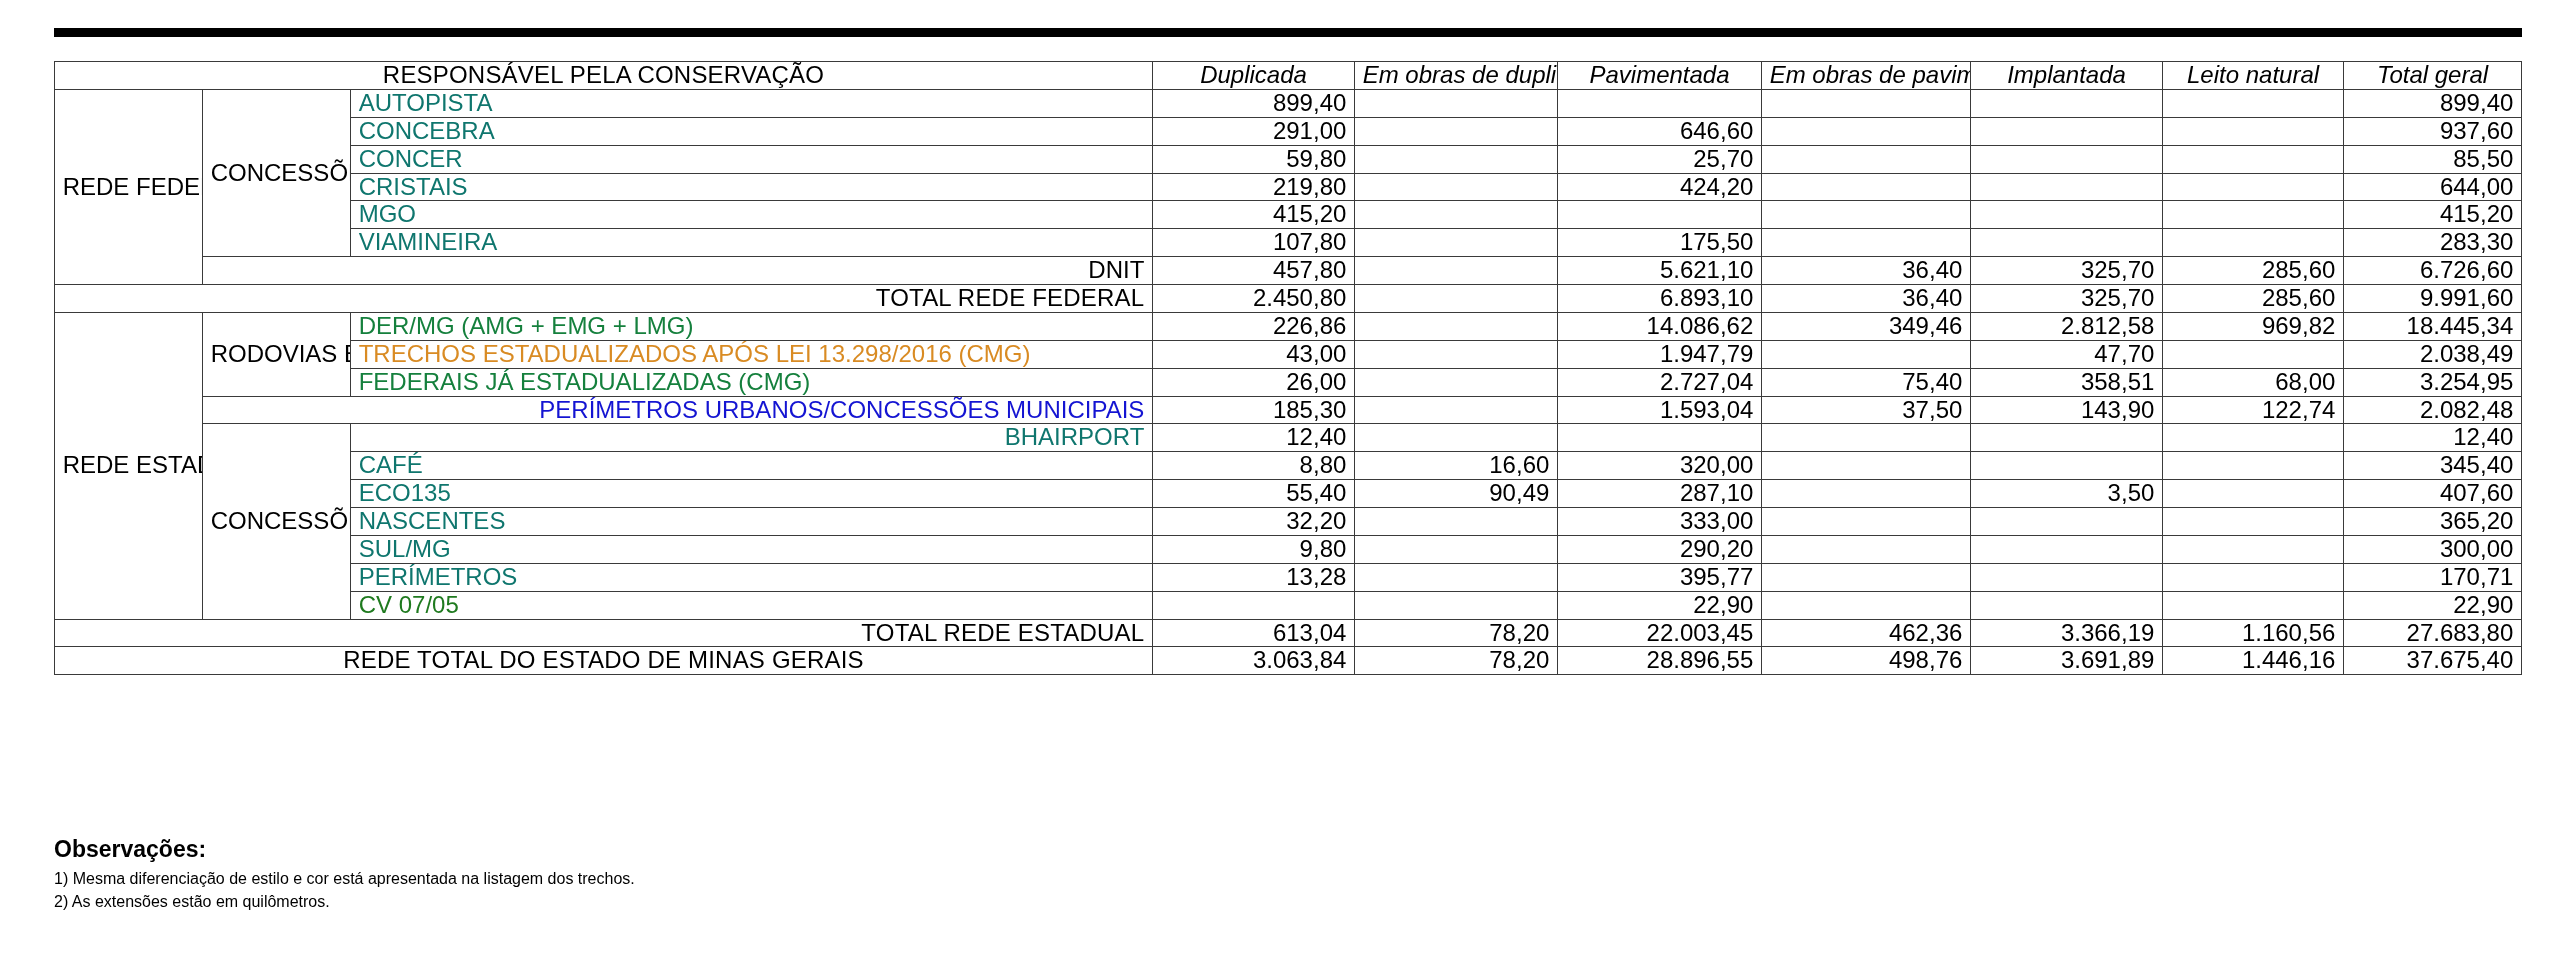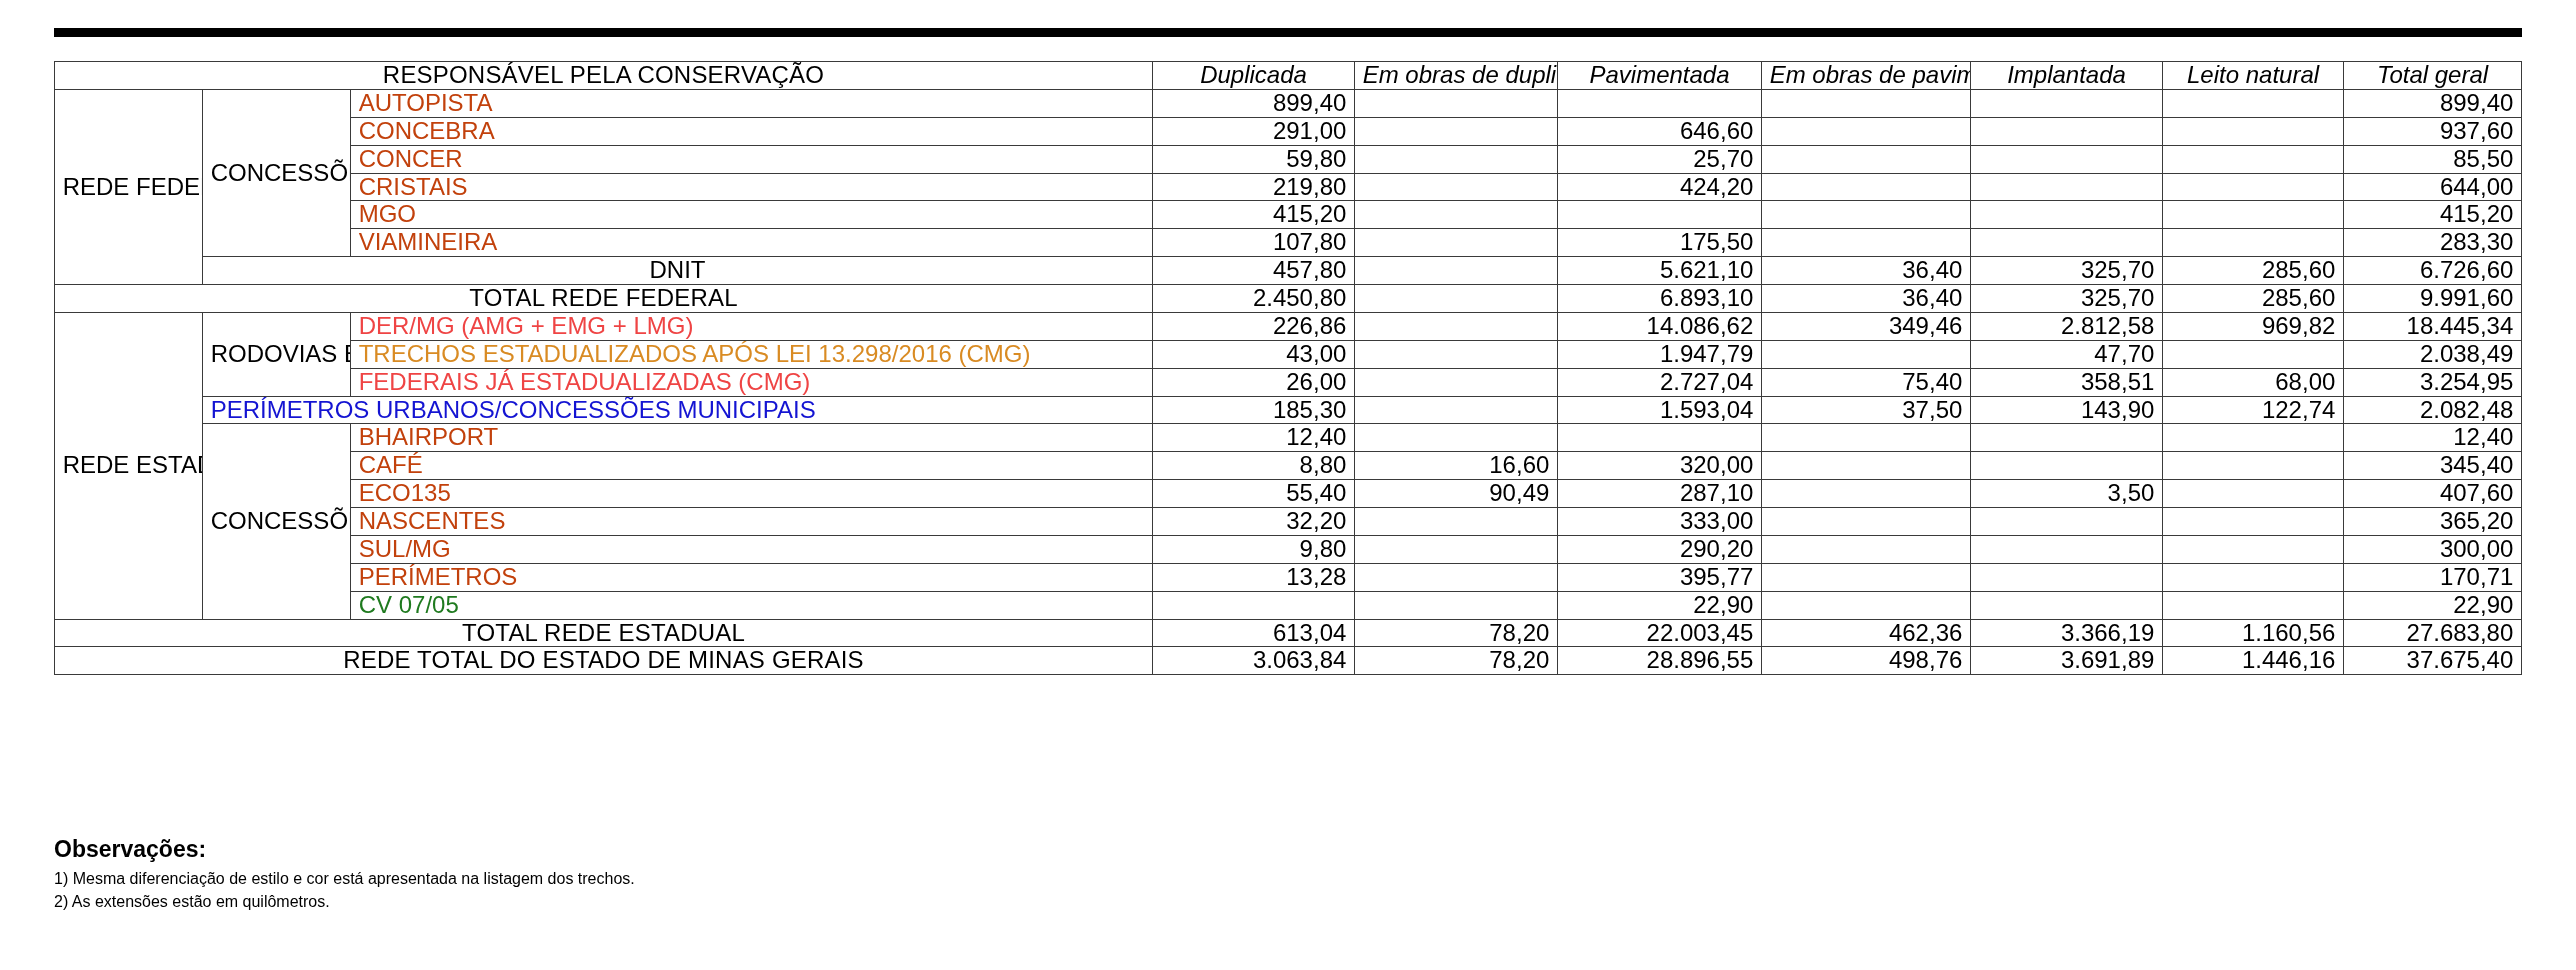--- a/index.html
+++ b/index.html
@@ -102,28 +102,28 @@
     margin-top: 37px;
   }
   .total-num {
     text-align: right;
     font-weight: bold;
     font-size: 25px;
     padding-right: 10.8px;
   }
 
   
-  .c-red    { color: #c2410c; margin-top: 16px; }
+  .c-red    { color: #0f766e; margin-top: 16px; }
   .c-orange { color: #d98b23; }
   .c-blue   { color: #1414d2; }
   .c-green  { color: #1f7a1f; }
-  .c-black  { color: #ef4444; }
-
-  
-  .thick-top    { border-top-width: 3.1px;  border-top-color: #111; }
+  .c-black  { color: #15803d; }
+
+  
+  .thick-top    { border-top-width: 3.1px;  border-top-color: #111; text-align: right; }
   .thick-bottom { border-bottom-width: 3.1px; border-bottom-color: #111; }
 
   
   .obs {
     position: absolute;
     left: 54px;
     top: 838px;
     width: 1845px;
   }
   .obs-title {

